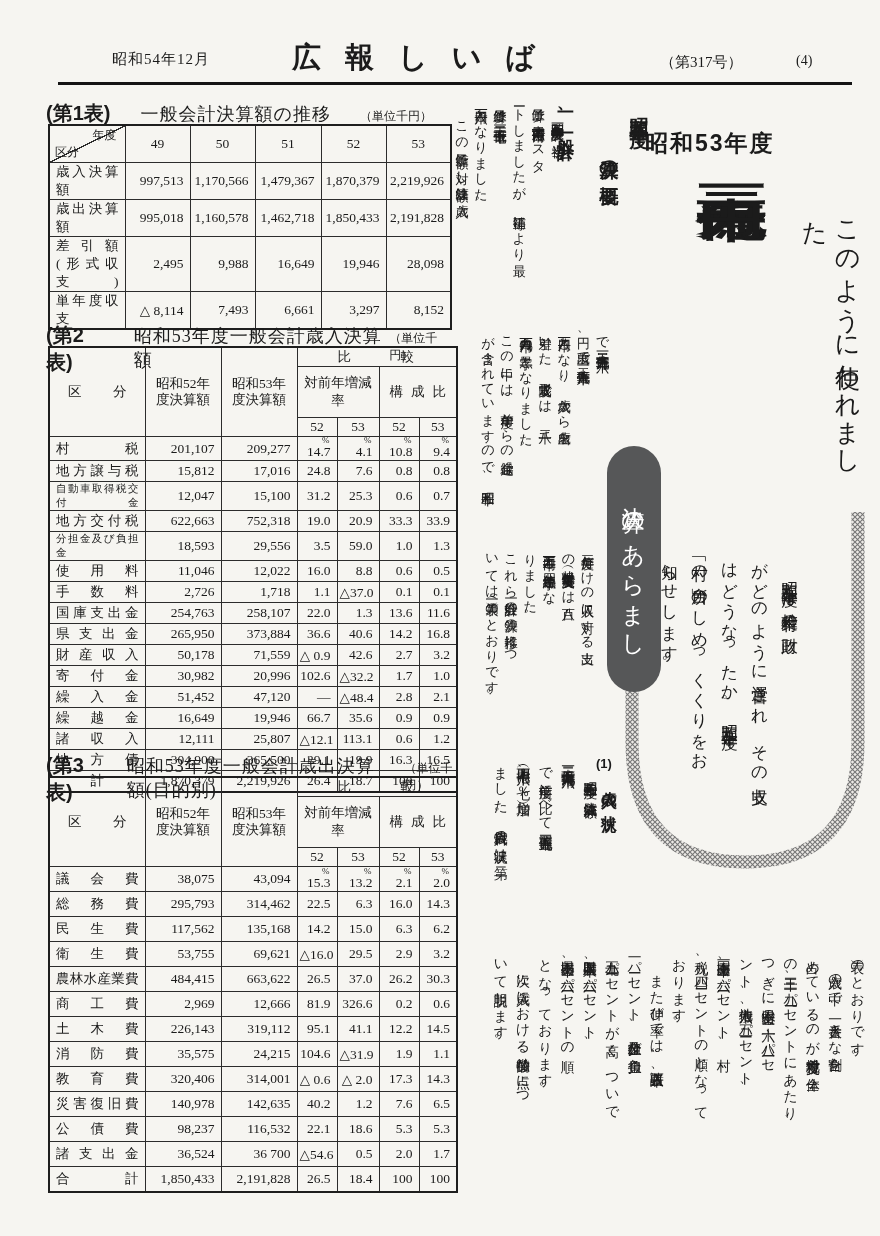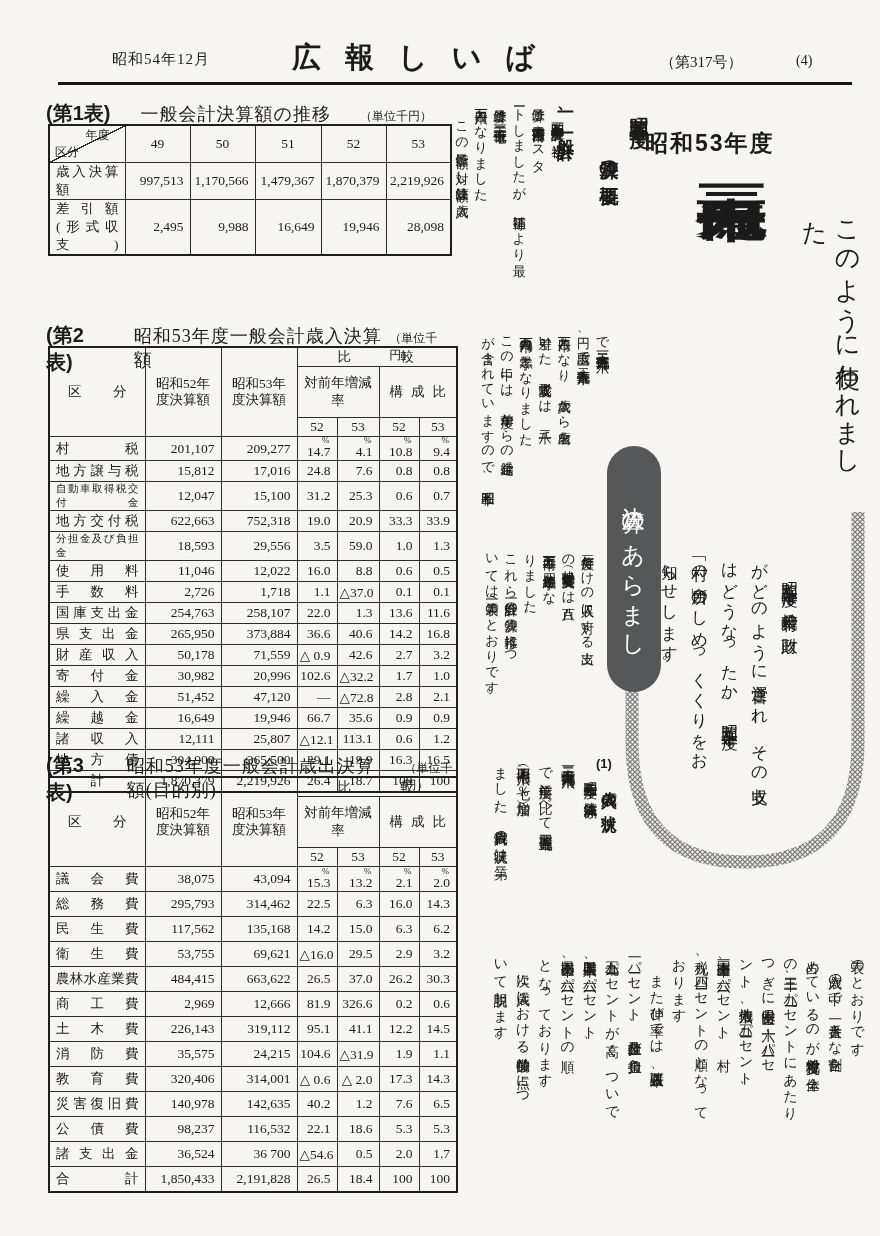--- a/index.html
+++ b/index.html
@@ -39,21 +39,21 @@
   .t3 tbody td{height:24px;}
   td.lbl{padding:0 6px;text-align:justify;text-align-last:justify;white-space:pre-line;}
   td.lbl.sm{font-size:10.5px;}
   td.lbl.ctr{text-align:center;text-align-last:center;}
   td.num{text-align:right;padding:0 6px 0 2px;font-variant-numeric:tabular-nums;}
   .pmark{font-size:9px;line-height:7px;text-align:right;padding-right:1px;}
   
   thead td{text-align:center;font-size:13px;}
   td.diag{position:relative;
      background:linear-gradient(to bottom right,transparent calc(50% - 0.7px),#2c2c2c calc(50% - 0.7px),#2c2c2c calc(50% + 0.7px),transparent calc(50% + 0.7px));}
-  .cnr-t{position:absolute;top:1px;right:15px;font-size:12px;}
+  .cnr-t{position:absolute;top:1px;right:8px;font-size:12px;}
   .cnr-b{position:absolute;bottom:1px;left:5px;font-size:12px;}
   td.yearh{font-size:13px;white-space:pre-line;line-height:16px;}
   td.cmph{letter-spacing:2px;text-align:justify;text-align-last:justify;padding:0 40px;font-size:14px;height:16px;}
   td.subh{font-size:11.5px;height:18px;}
   td.subh.jst{text-align:justify;text-align-last:justify;padding:16px 10px;}
   td.yy{font-size:12.5px;height:15px;}
   td.lblh{letter-spacing:0;text-align:justify;text-align-last:justify;padding:0 18px;font-size:14px;}
   
   .v{writing-mode:vertical-rl;white-space:pre-line;line-height:19.1px;font-size:13.2px;
      letter-spacing:0.5px;text-align:left;}
@@ -195,27 +195,43 @@
     <tbody>
         <tr>
           <td class="lbl">歳入決算額</td>
           <td class="num">997,513</td>
           <td class="num">1,170,566</td>
           <td class="num">1,479,367</td>
           <td class="num">1,870,379</td>
           <td class="num">2,219,926</td>
         </tr>
         <tr>
+          <td class="lbl">歳出決算額</td>
+          <td class="num">995,018</td>
+          <td class="num">1,160,578</td>
+          <td class="num">1,462,718</td>
+          <td class="num">1,850,433</td>
+          <td class="num">2,191,828</td>
+        </tr>
+        <tr>
           <td class="lbl">差 引 額
 (形式収支)</td>
           <td class="num">2,495</td>
           <td class="num">9,988</td>
           <td class="num">16,649</td>
           <td class="num">19,946</td>
           <td class="num">28,098</td>
+        </tr>
+        <tr>
+          <td class="lbl">単年度収支</td>
+          <td class="num">△ 8,114</td>
+          <td class="num">7,493</td>
+          <td class="num">6,661</td>
+          <td class="num">3,297</td>
+          <td class="num">8,152</td>
         </tr>
       </tbody>
   </table>
 
   <div class="abs tcap cap2">
     <span class="tno">(第2表)</span>
     <span class="ttl">昭和53年度一般会計歳入決算額</span>
     <span class="unit">（単位千円）</span>
   </div>
   <table class="abs t t2">
@@ -346,21 +362,21 @@
           <td class="num">102.6</td>
           <td class="num">△32.2</td>
           <td class="num">1.7</td>
           <td class="num">1.0</td>
         </tr>
         <tr>
           <td class="lbl">繰入金</td>
           <td class="num">51,452</td>
           <td class="num">47,120</td>
           <td class="num">—</td>
-          <td class="num">△72.8</td>
+          <td class="num">△48.4</td>
           <td class="num">2.8</td>
           <td class="num">2.1</td>
         </tr>
         <tr>
           <td class="lbl">繰越金</td>
           <td class="num">16,649</td>
           <td class="num">19,946</td>
           <td class="num">66.7</td>
           <td class="num">35.6</td>
           <td class="num">0.9</td>

